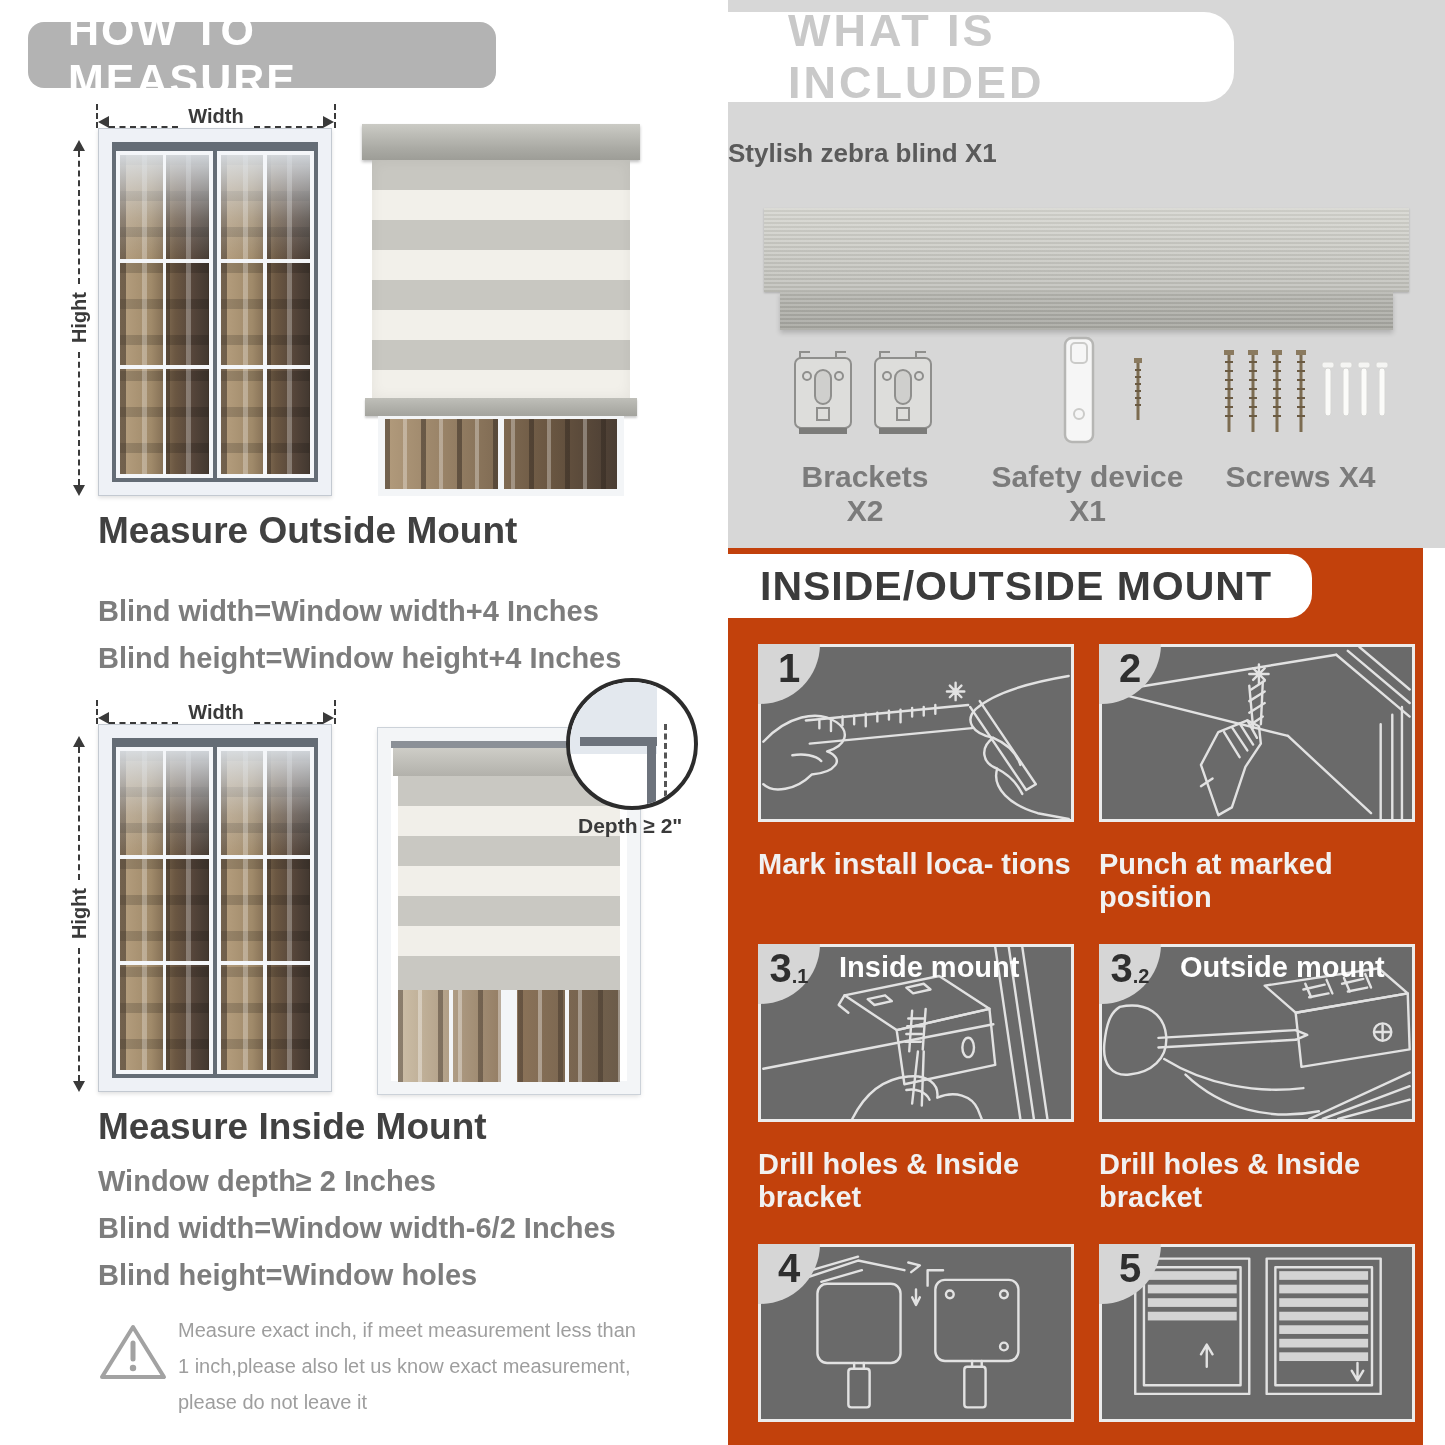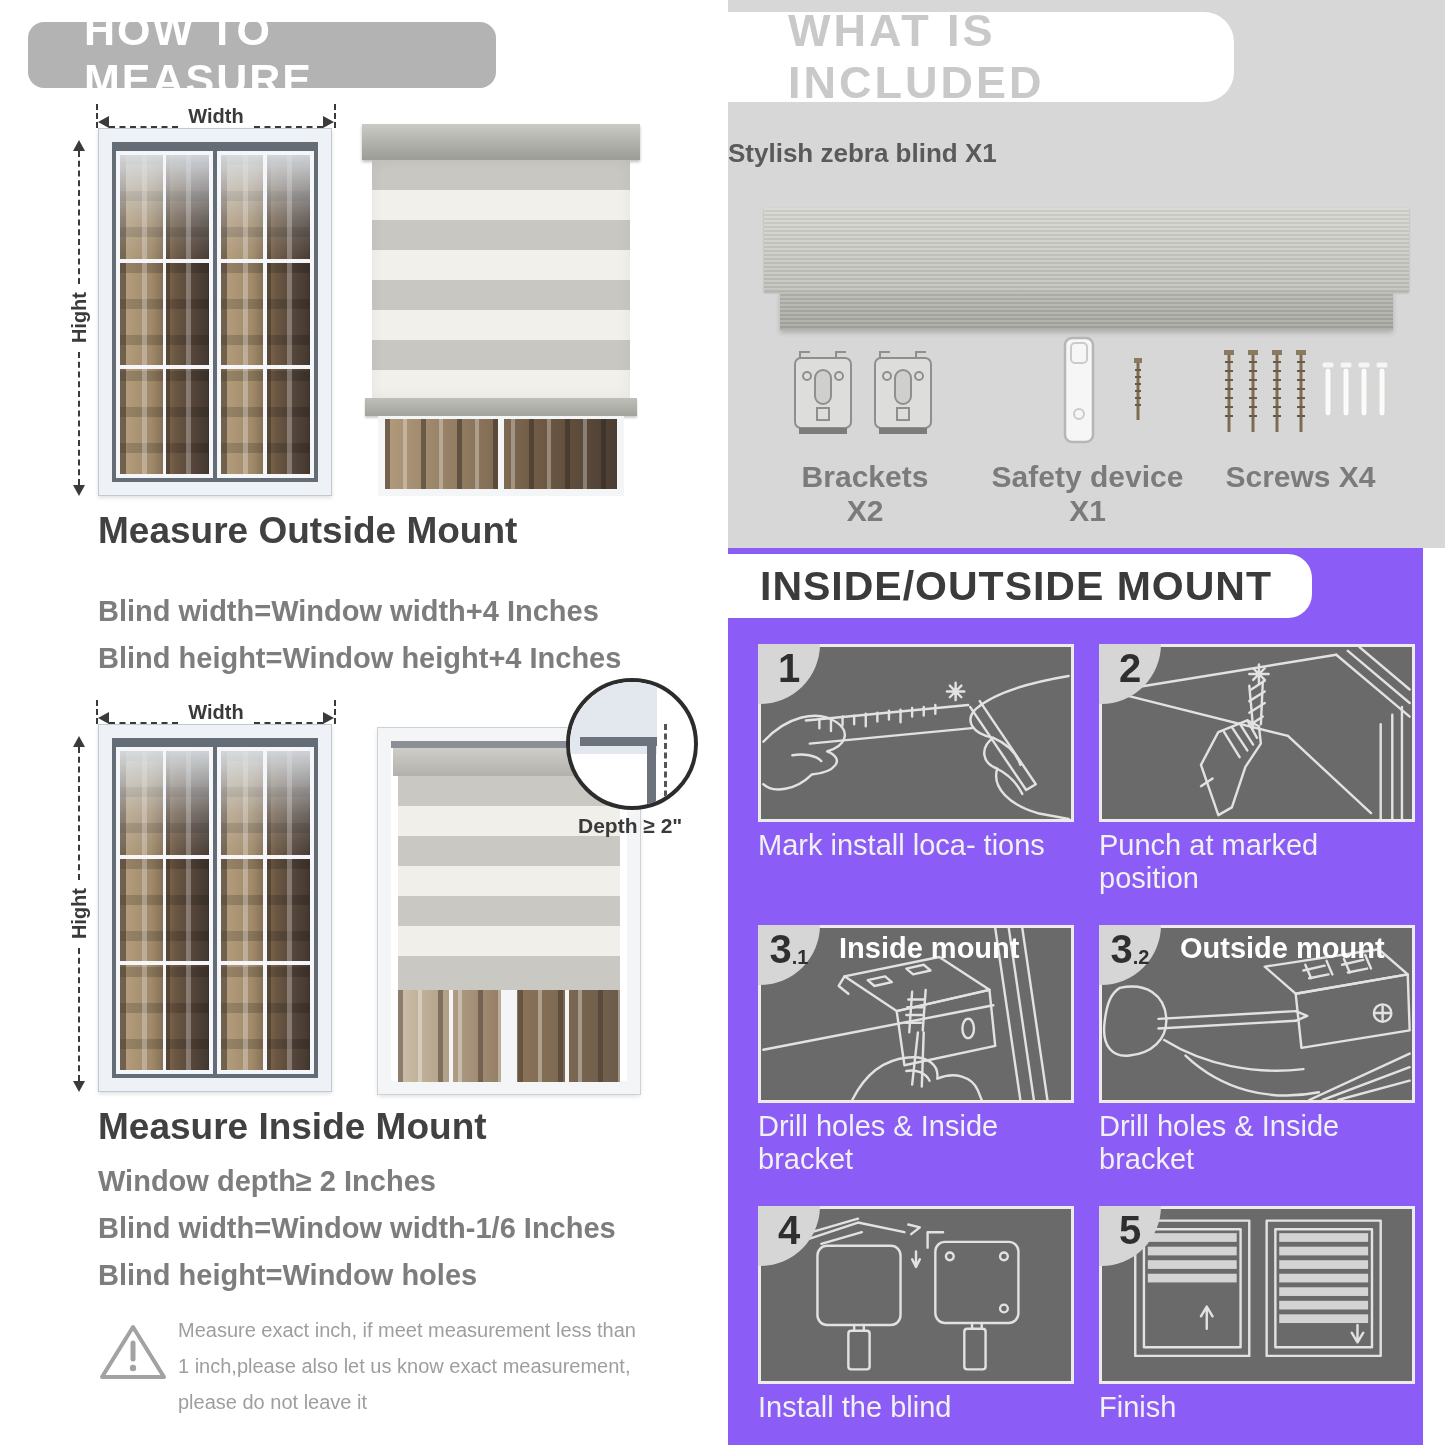--- a/index.html
+++ b/index.html
@@ -5,21 +5,21 @@
   html,body{margin:0;padding:0;}
   body{
     width:1445px;height:1445px;position:relative;background:#ffffff;
     font-family:"Liberation Sans", sans-serif;overflow:hidden;
   }
   .abs{position:absolute;}
 
   
   .howto-banner{
     left:28px;top:22px;width:468px;height:66px;background:#b3b3b3;border-radius:16px;
-    display:flex;align-items:center;padding-left:56px;box-sizing:border-box;
+    display:flex;align-items:center;padding-left:40px;box-sizing:border-box;
     color:#ffffff;font-weight:bold;font-size:43px;letter-spacing:2px;
   }
   .sec-title{color:#414141;font-weight:bold;font-size:37px;}
   .sec-lines{color:#7d7d7d;font-weight:bold;font-size:29px;line-height:47px;}
 
   
   .h-arrow{display:flex;align-items:flex-end;color:#3a3a3a;font-weight:bold;font-size:20px;}
   .h-arrow .tick{width:0;height:24px;border-left:2px dashed #3a3a3a;}
   .h-arrow .line{flex:1;height:0;border-top:2px dashed #3a3a3a;}
   .h-arrow .hd-l{width:0;height:0;border-top:6px solid transparent;border-bottom:6px solid transparent;border-right:11px solid #3a3a3a;}
@@ -94,32 +94,32 @@
     color:#c9c9c9;font-weight:bold;font-size:45px;letter-spacing:3px;}
   .inc-product{position:absolute;left:0;top:138px;width:100%;color:#5a5a5a;font-weight:bold;font-size:26px;}
   .rail-main{position:absolute;left:36px;top:208px;width:645px;height:84px;
     background-image:repeating-linear-gradient(180deg, rgba(255,255,255,.16) 0 2px, rgba(0,0,0,.04) 2px 4px),linear-gradient(180deg,#d4d4ce,#bdbdb7);
     box-shadow:0 1px 2px rgba(0,0,0,.2);}
   .rail-sub{position:absolute;left:52px;top:292px;width:613px;height:38px;
     background-image:repeating-linear-gradient(180deg, rgba(255,255,255,.12) 0 2px, rgba(0,0,0,.05) 2px 4px),linear-gradient(180deg,#b6b6b0,#a5a59f);
     box-shadow:0 3px 5px rgba(0,0,0,.18);}
   .inc-label{position:absolute;top:460px;color:#7b7b7b;font-weight:bold;font-size:30px;text-align:center;}
 
-  .mount-panel{left:728px;top:548px;width:695px;height:897px;background:#8b5cf6;}
+  .mount-panel{left:728px;top:548px;width:695px;height:897px;background:#c2410c;}
   .mnt-header{position:absolute;left:0;top:6px;width:584px;height:64px;background:#ffffff;border-radius:0 24px 24px 0;
     display:flex;align-items:center;padding-left:32px;box-sizing:border-box;
     color:#3b3b3b;font-weight:bold;font-size:41px;letter-spacing:1px;}
   .steps{position:absolute;left:30px;top:96px;display:grid;grid-template-columns:316px 316px;column-gap:25px;row-gap:30px;}
   .step-img{position:relative;width:316px;height:178px;border:3px solid #ececec;box-sizing:border-box;background:#6a6a6a;}
   .badge{position:absolute;top:-3px;left:-3px;width:62px;height:60px;background:#d6d6d6;border-radius:0 0 64px 0;
     color:#2f2f2f;display:flex;align-items:flex-start;justify-content:center;padding-top:2px;box-sizing:border-box;}
   .badge .n{font-weight:bold;font-size:40px;line-height:44px;}
   .badge .s{font-weight:bold;font-size:20px;line-height:60px;}
   .step-inlabel{position:absolute;left:78px;top:4px;color:#ffffff;font-weight:bold;font-size:29px;}
-  .step-caption{margin-top:7px;color:#f1f1f1;font-weight:normal;font-size:29px;}
+  .step-caption{margin-top:26px;color:#f1f1f1;font-weight:bold;font-size:29px;}
   svg.art{display:block;width:100%;height:100%;stroke:#e2e2e2;stroke-width:2.5;fill:none;stroke-linecap:round;stroke-linejoin:round;}
   svg.comp{display:block;}
 </style>
 </head>
 <body>
 
 <div class="abs howto-banner">
   <span>HOW TO MEASURE</span>
 </div>
 
@@ -197,21 +197,21 @@
   <div class="fill"></div>
   <div class="bar-h"></div>
   <div class="bar-v"></div>
   <div class="dash"></div>
 </div>
 <div class="abs depth-lbl" style="left:578px;top:814px;">Depth ≥ 2"</div>
 
 <div class="abs sec-title" style="left:98px;top:1106px;">Measure Inside Mount</div>
 <div class="abs sec-lines" style="left:98px;top:1158px;">
   <div>Window depth≥ 2 Inches</div>
-  <div>Blind width=Window width-1/6 Inches</div>
+  <div>Blind width=Window width-6/2 Inches</div>
   <div>Blind height=Window holes</div>
 </div>
 
 <svg class="abs comp" style="left:98px;top:1320px;" width="70" height="64" viewBox="0 0 70 64">
   <path d="M35,7 L66,57 L4,57 Z" fill="none" stroke="#a2a2a2" stroke-width="4" stroke-linejoin="round"></path>
   <path d="M35,23 L35,39" stroke="#a2a2a2" stroke-width="5" stroke-linecap="round"></path>
   <circle cx="35" cy="48" r="3.2" fill="#a2a2a2"></circle>
 </svg>
 <div class="abs warn-text" style="left:178px;top:1312px;width:470px;">Measure exact inch, if meet measurement less than 1 inch,please also let us know exact measurement, please do not leave it</div>
 

